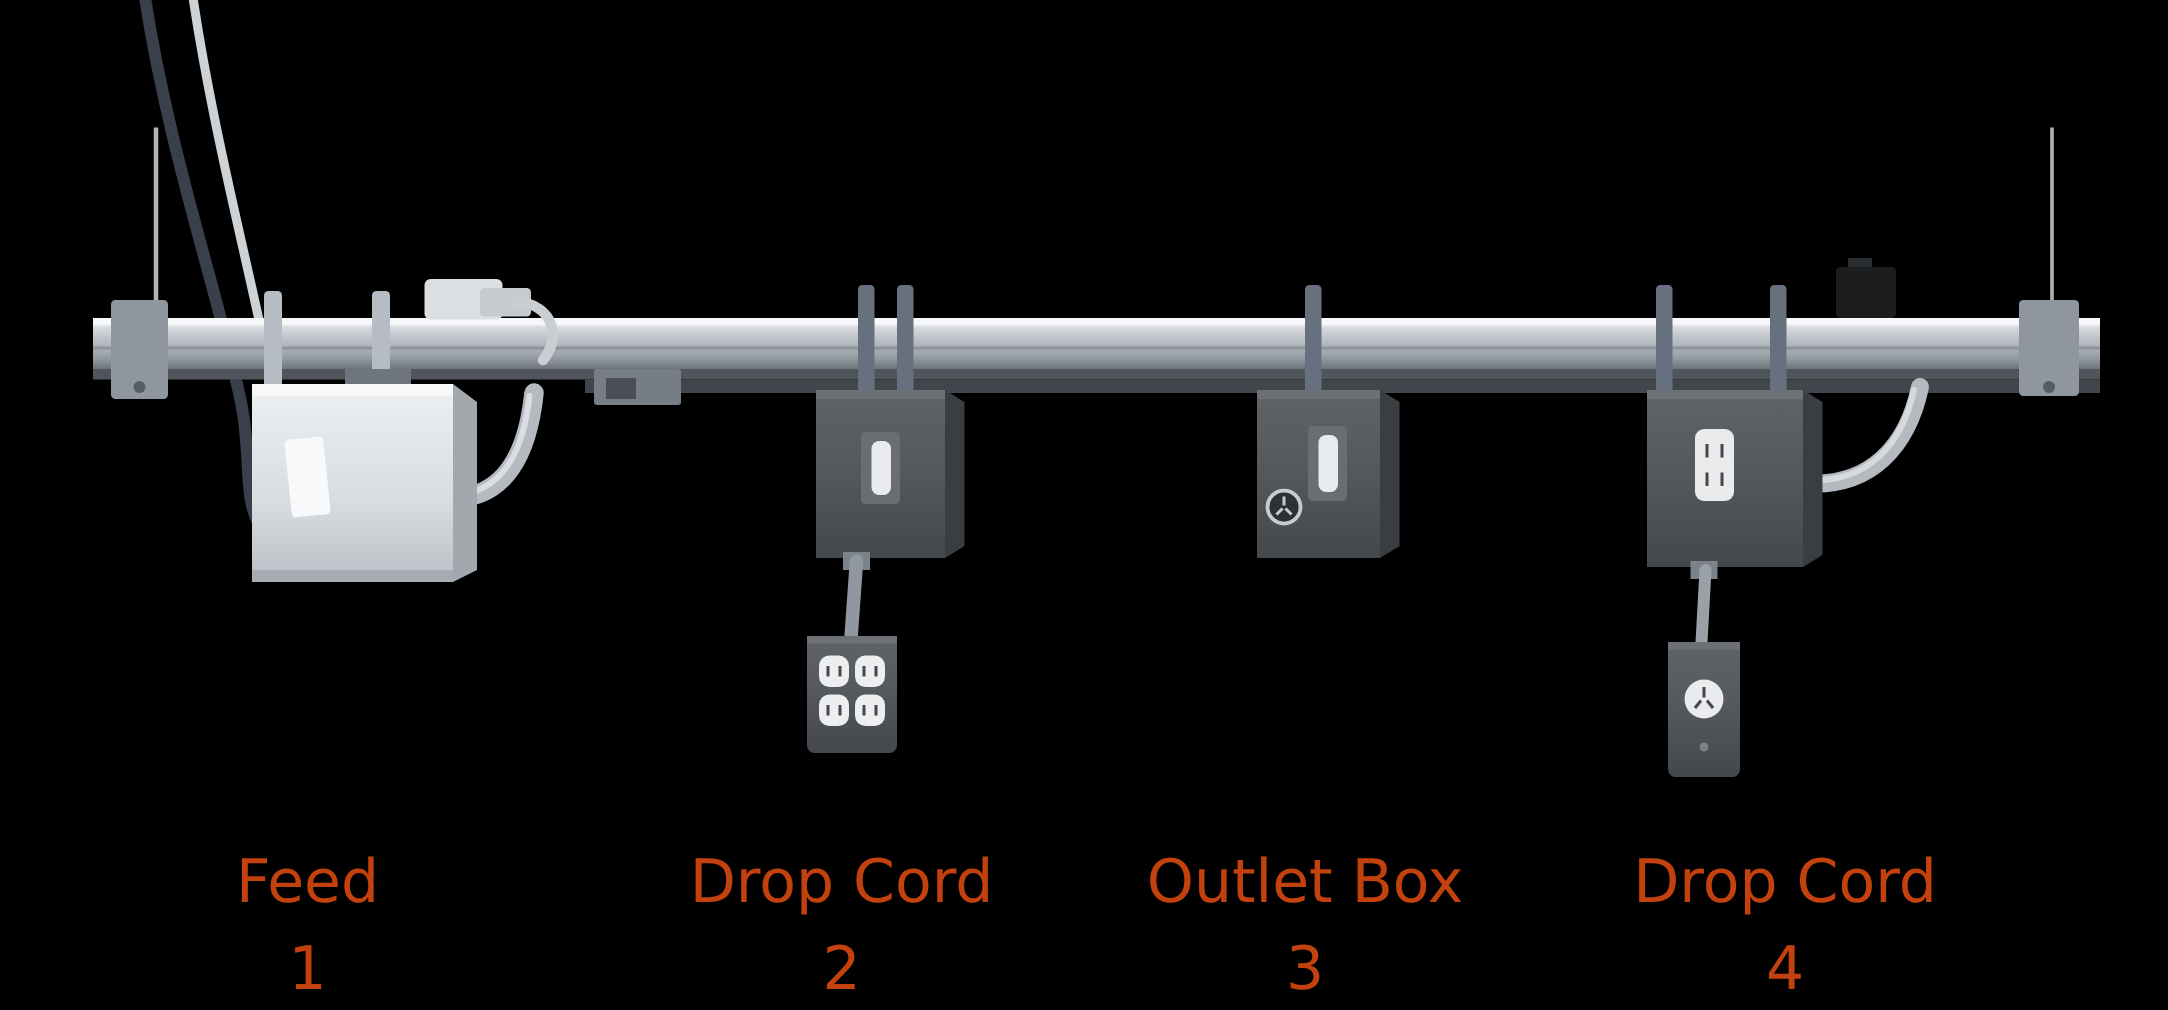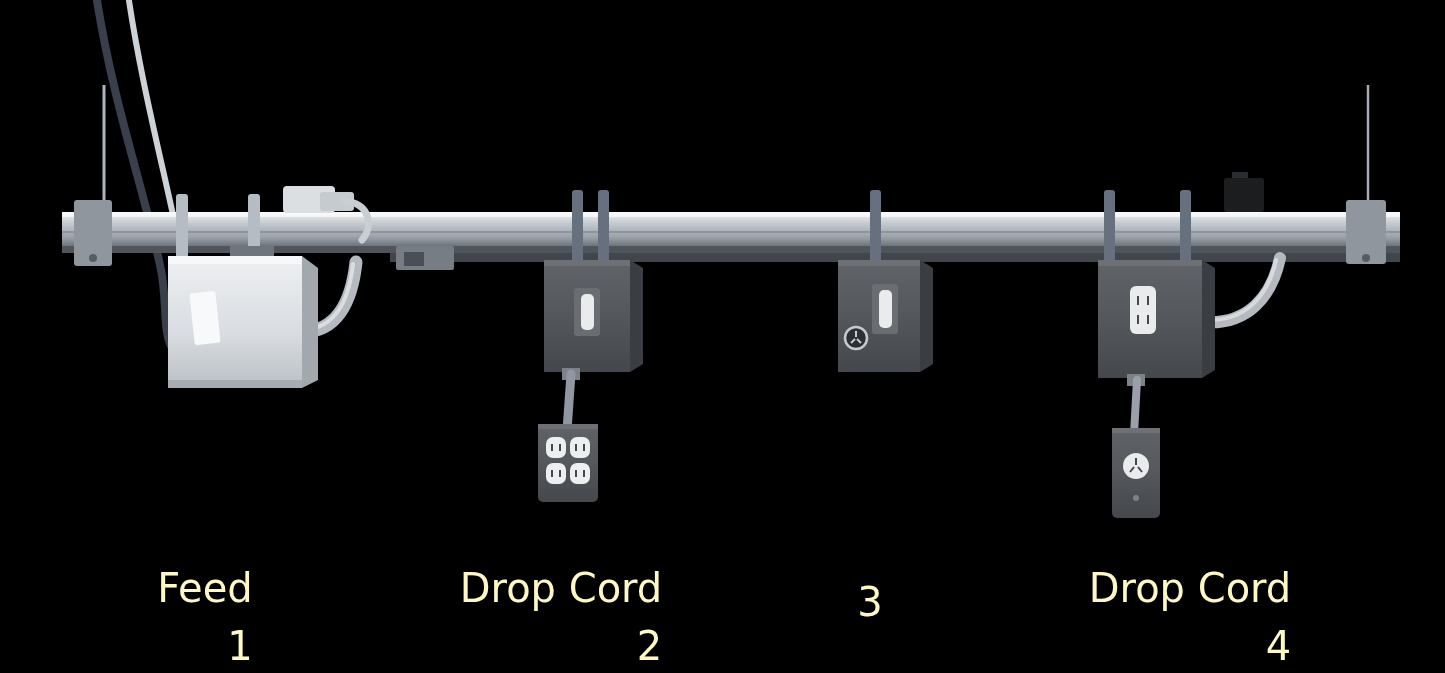--- a/index.html
+++ b/index.html
@@ -18,22 +18,22 @@
   .scene-svg {
     position: absolute;
     top: 0;
     left: 0;
     display: block;
   }
   .label {
     position: absolute;
     top: 566px;
     transform: translateX(-50%);
-    text-align: right;
-    color: #fef9c3;
+    text-align: center;
+    color: #c2410c;
     white-space: nowrap;
   }
   .label-name {
     font-size: 40px;
     line-height: 1.1;
   }
   .label-number {
     font-size: 40px;
     line-height: 1.1;
     margin-top: 14px;
@@ -206,20 +206,21 @@
   <div>
     <div class="label" style="left:205px">
       <div class="label-name">Feed</div>
       <div class="label-number">1</div>
     </div>
     <div class="label" style="left:561px">
       <div class="label-name">Drop Cord</div>
       <div class="label-number">2</div>
     </div>
     <div class="label" style="left:870px">
+      <div class="label-name">Outlet Box</div>
       <div class="label-number">3</div>
     </div>
     <div class="label" style="left:1190px">
       <div class="label-name">Drop Cord</div>
       <div class="label-number">4</div>
     </div>
   </div>
 
 </div>
 

